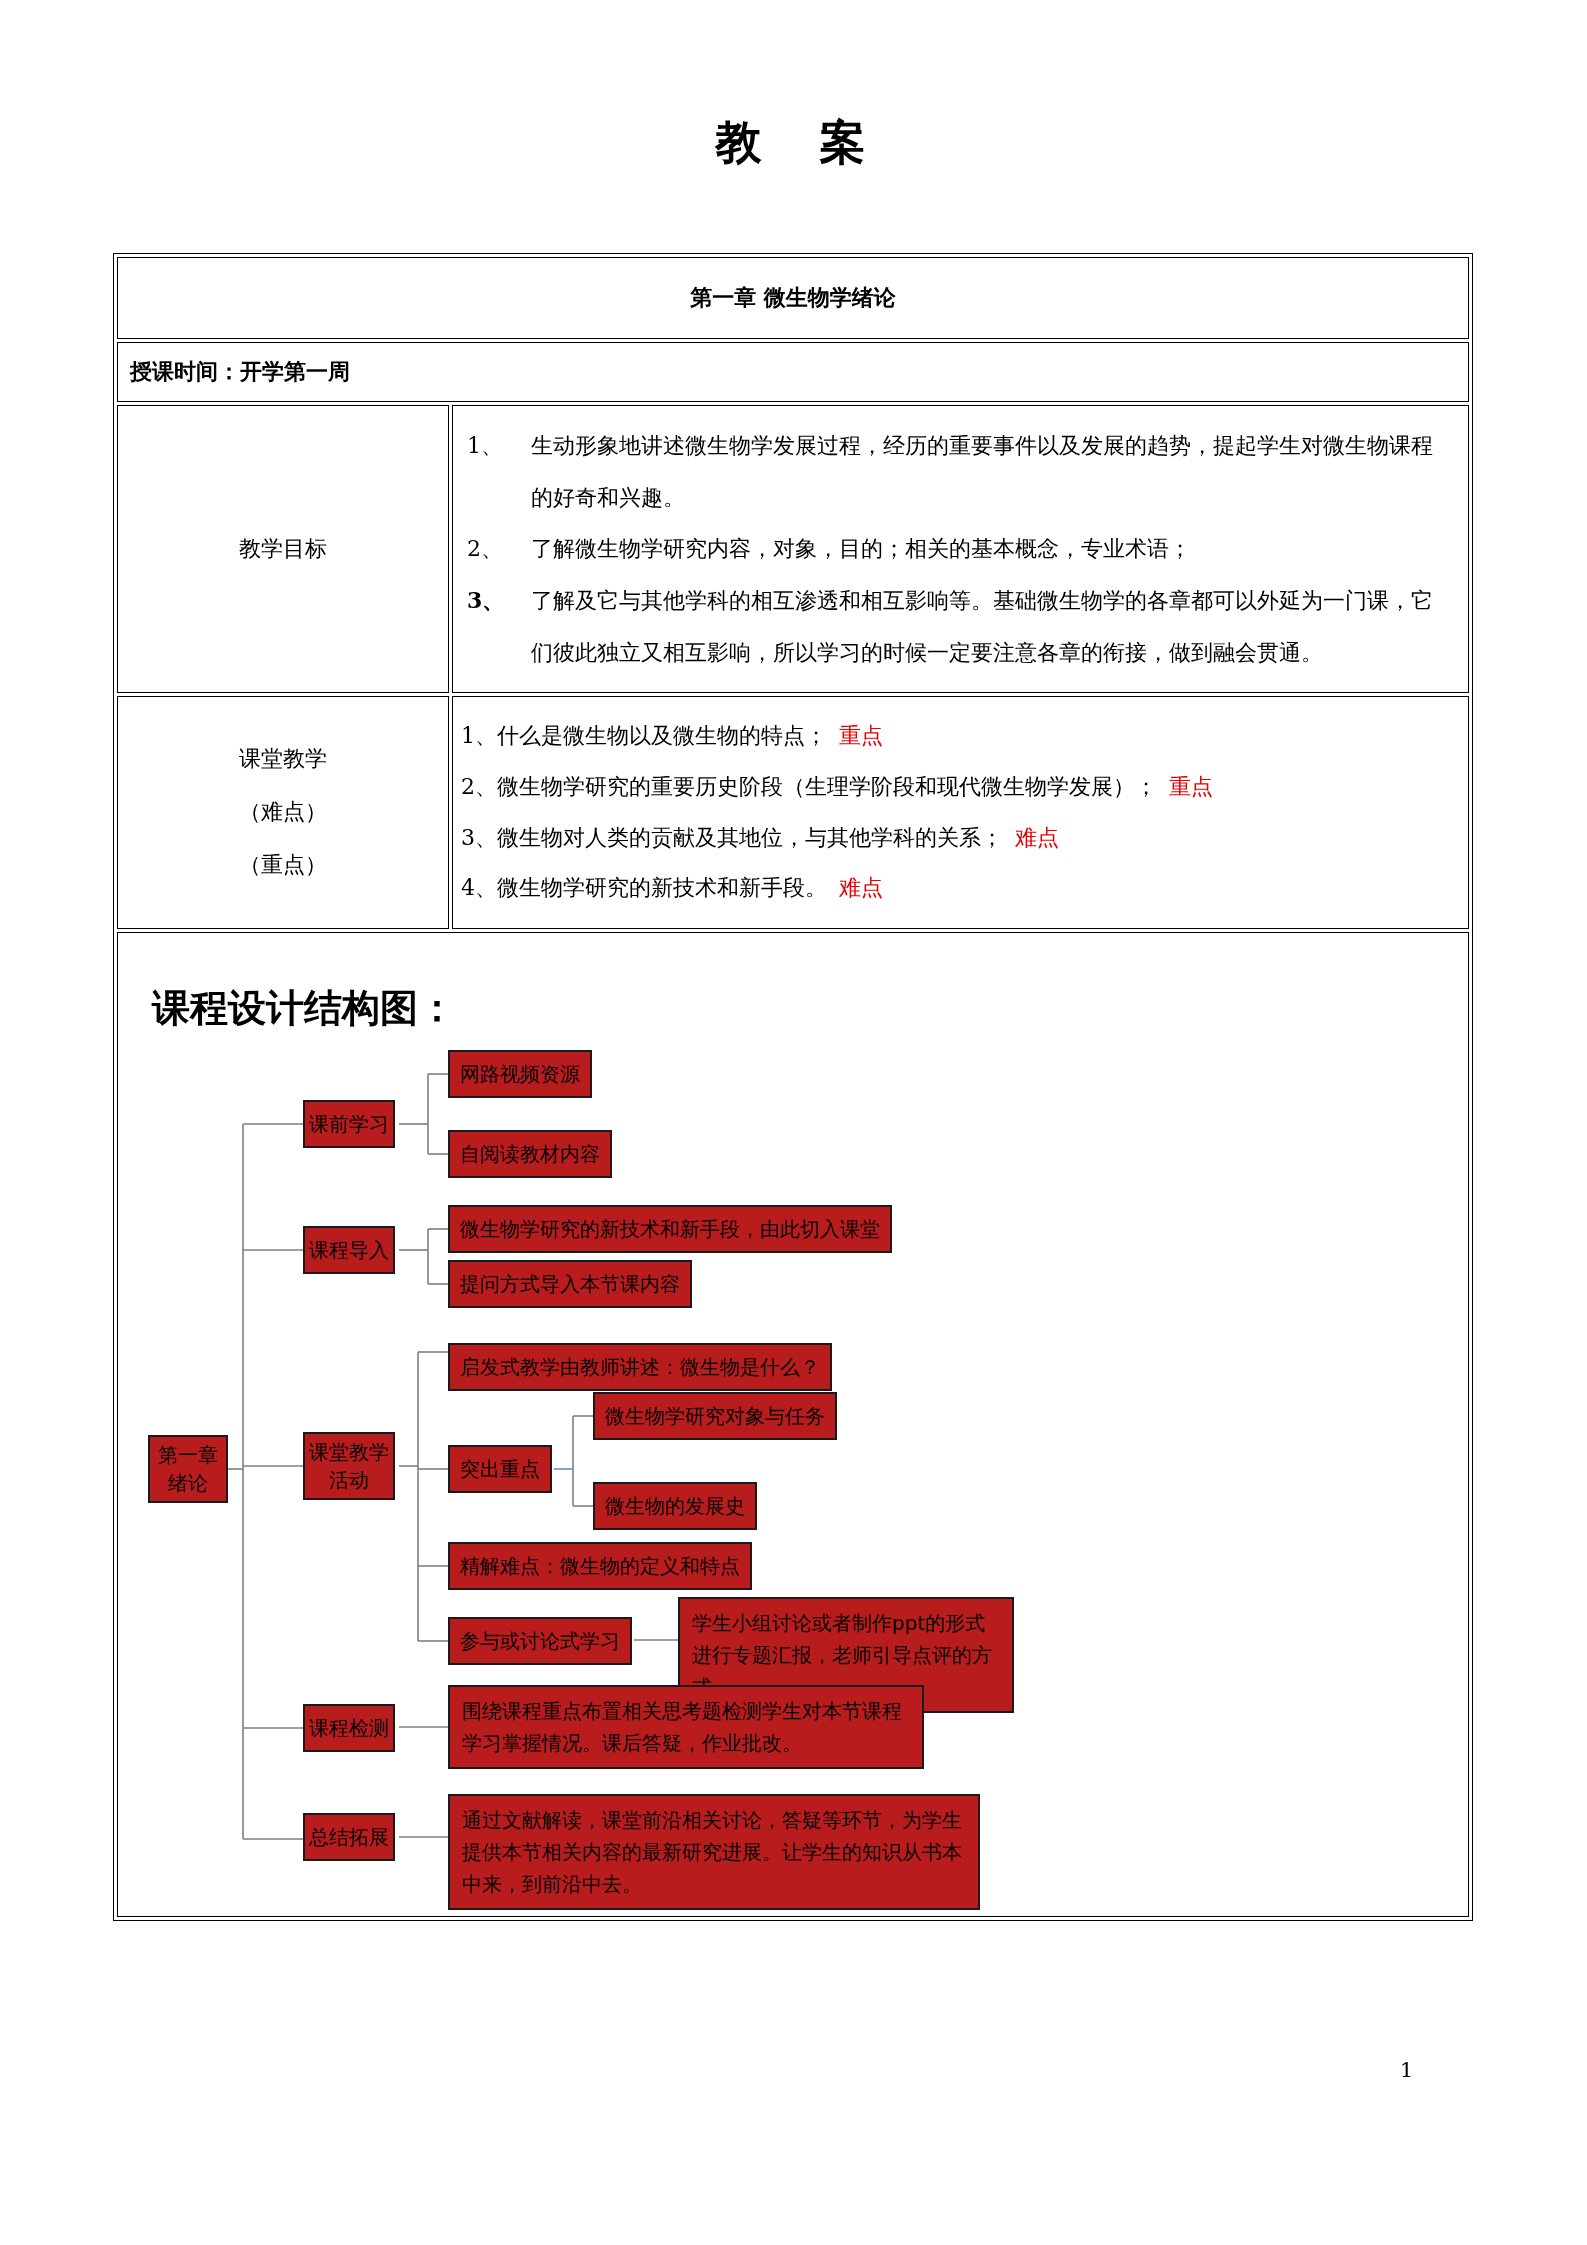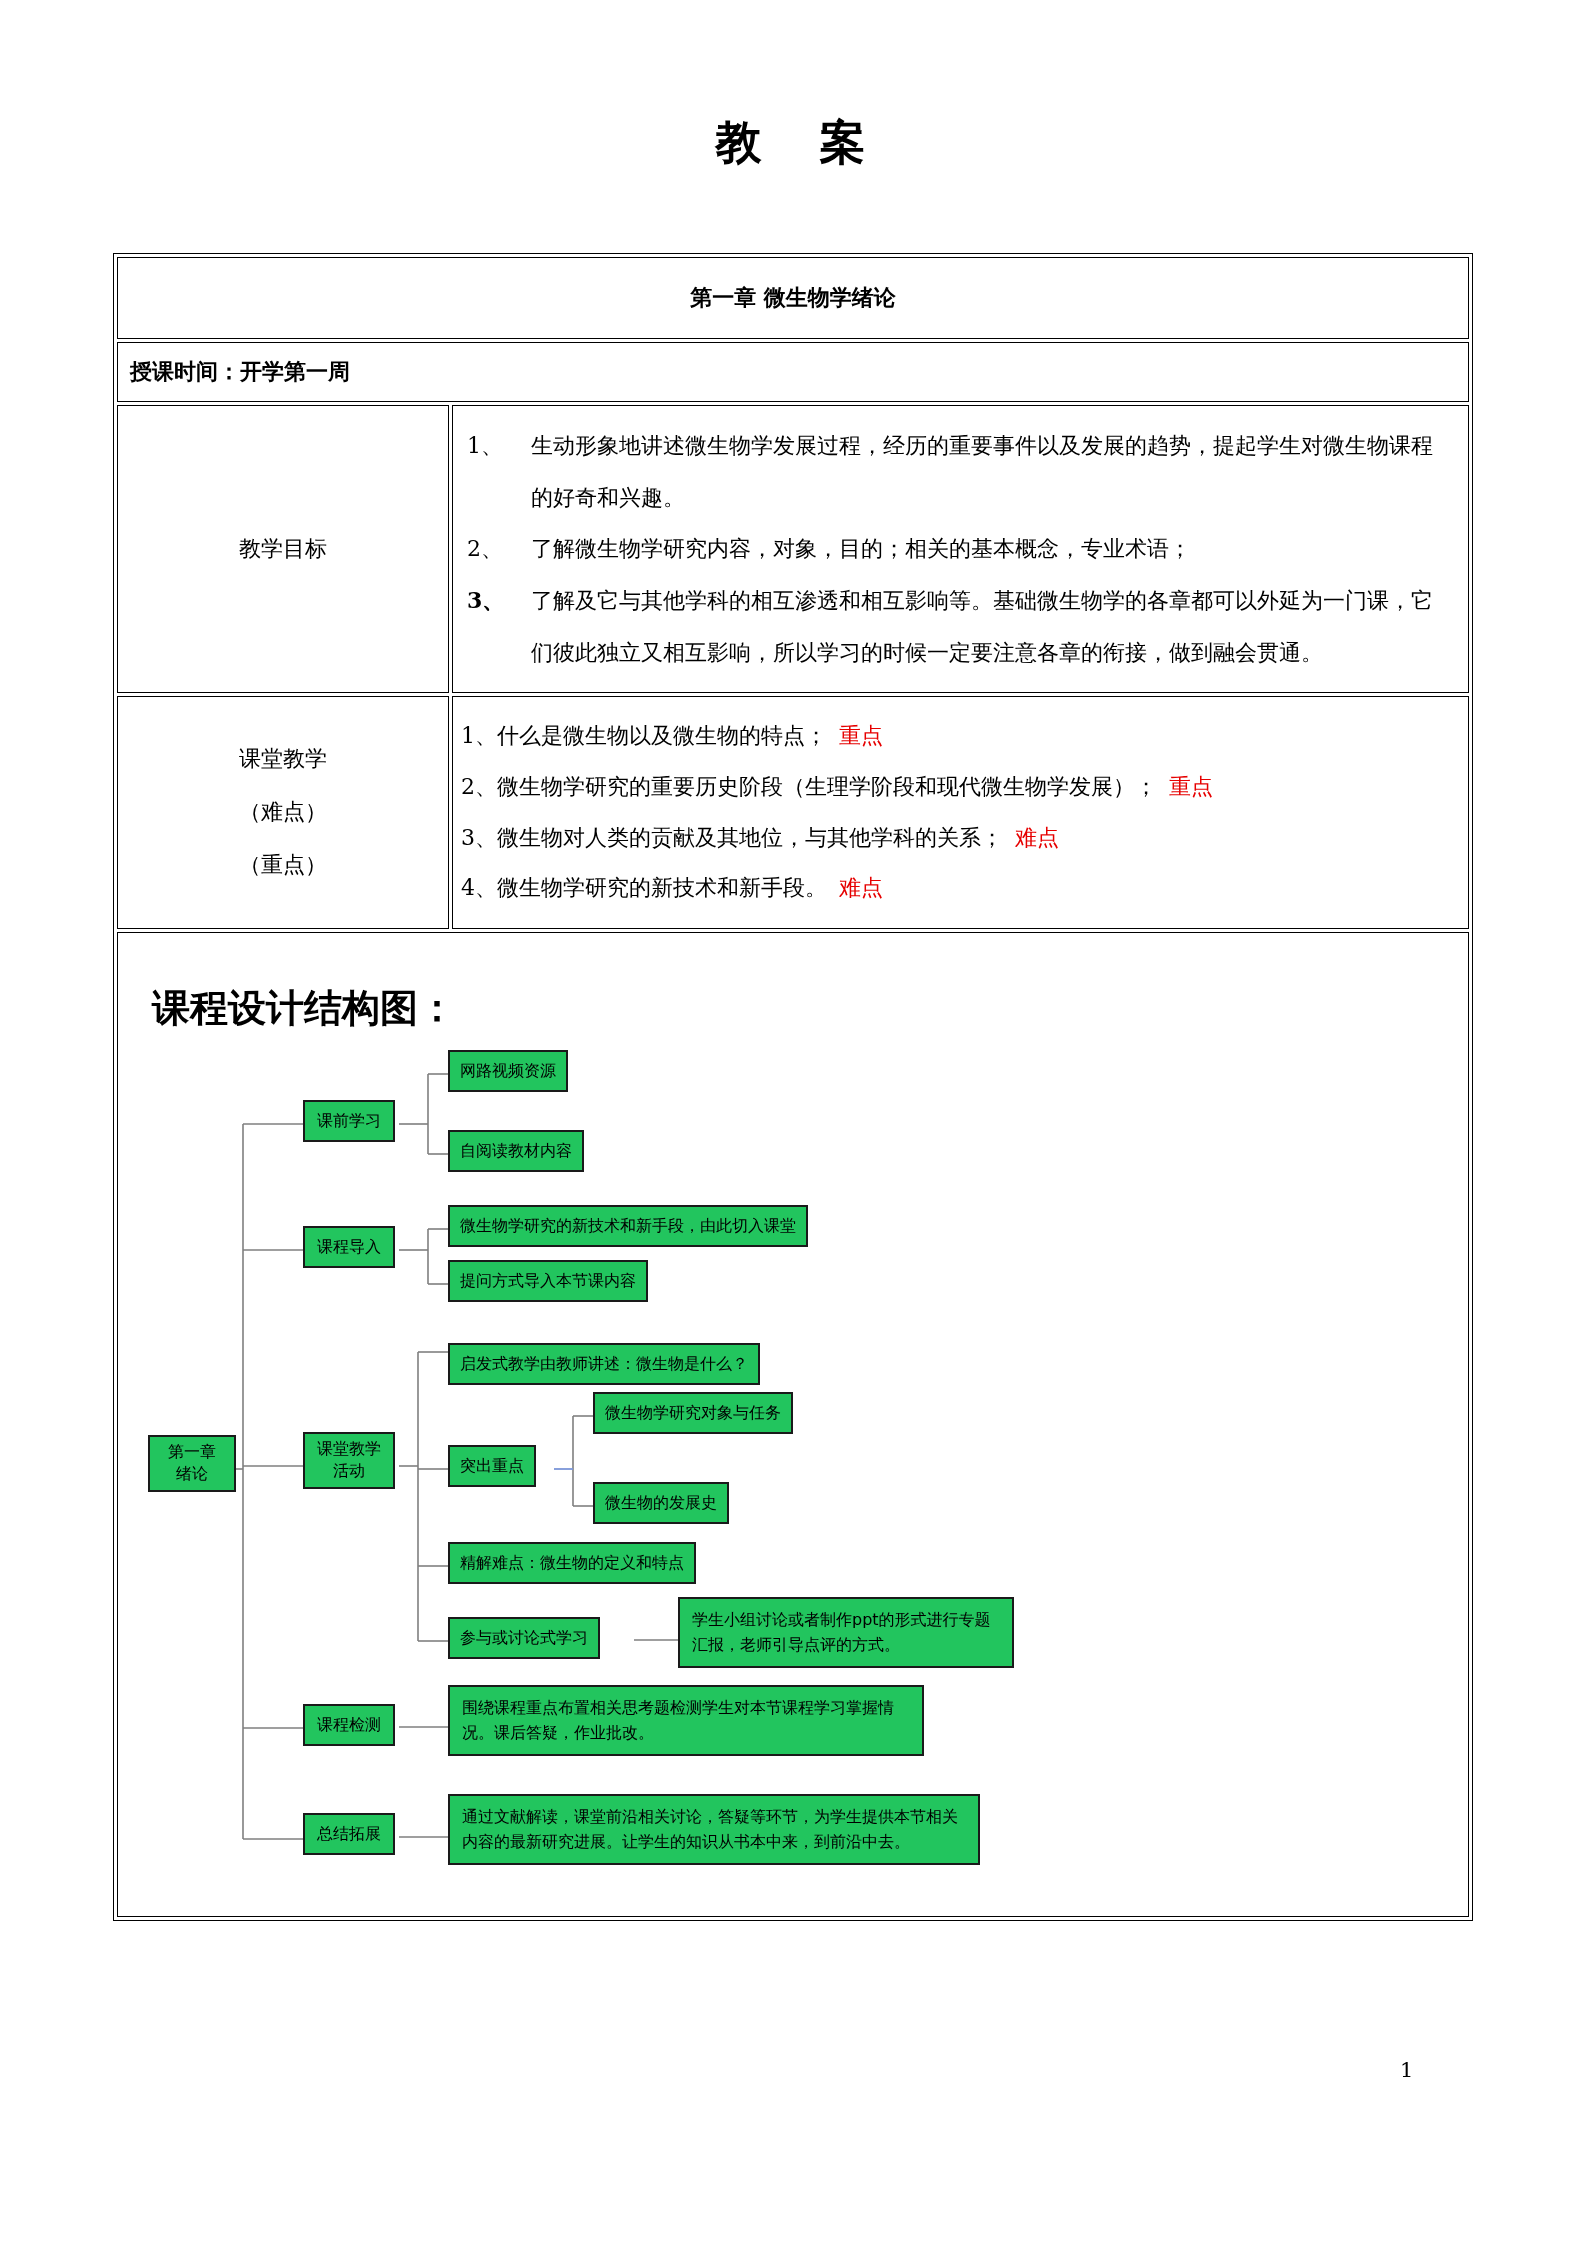--- a/index.html
+++ b/index.html
@@ -35,27 +35,27 @@
     padding:28px 0 0 34px; font-size:38px; font-weight:bold;
     font-family:"DejaVu Sans","Liberation Sans",sans-serif;
   }
   .flowchart{
     position:relative; width:1352px; height:850px; margin-top:10px;
     font-family:"DejaVu Sans","Liberation Sans",sans-serif;
   }
   .flowchart svg{position:absolute; left:0; top:0;}
   .node{
     position:absolute; box-sizing:border-box;
-    border:2px solid #1a1a1a; background:#22c55e;
-    font-size:16px; line-height:1.4; padding:8px 10px; white-space:nowrap;
+    border:2px solid #1a1a1a; background:#b91c1c;
+    font-size:20px; line-height:1.4; padding:8px 10px; white-space:nowrap;
   }
   .node.multi{white-space:normal; line-height:1.6; padding:8px 12px;}
   .node.stage{width:92px; text-align:center; padding:8px 0;}
   .node.stage2{width:92px; text-align:center; padding:4px 0; white-space:normal;}
-  .node.root{width:88px; text-align:center; padding:4px 0; white-space:normal;}
+  .node.root{width:80px; text-align:center; padding:4px 0; white-space:normal;}
   .page-number{
     position:absolute; left:1400px; top:2058px; font-size:21px;
   }
 </style>
 </head>
 <body>
 
 <div class="doc-title">教　案</div>
 
 <table class="main">

